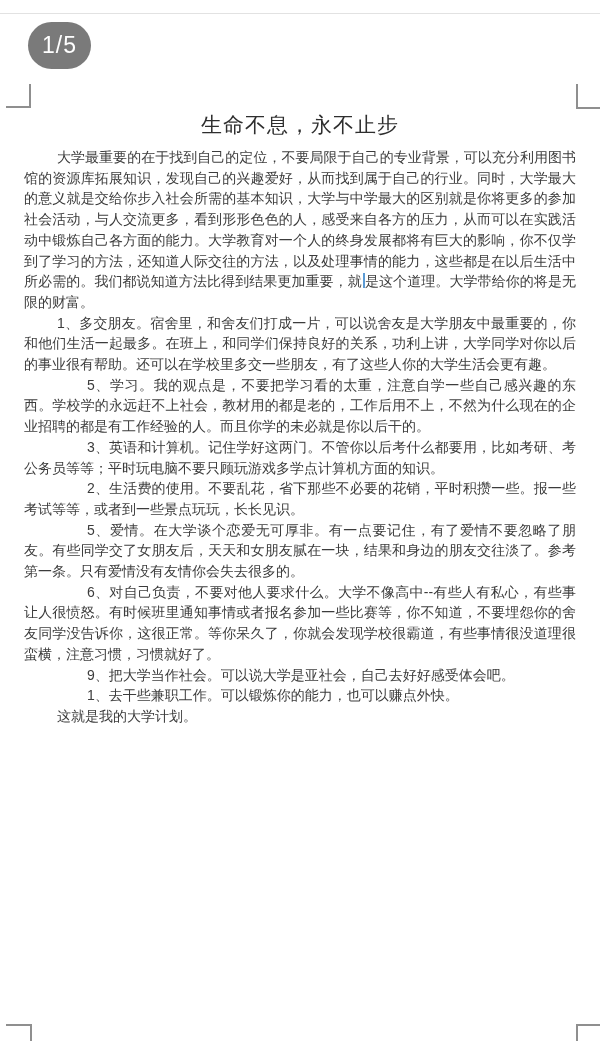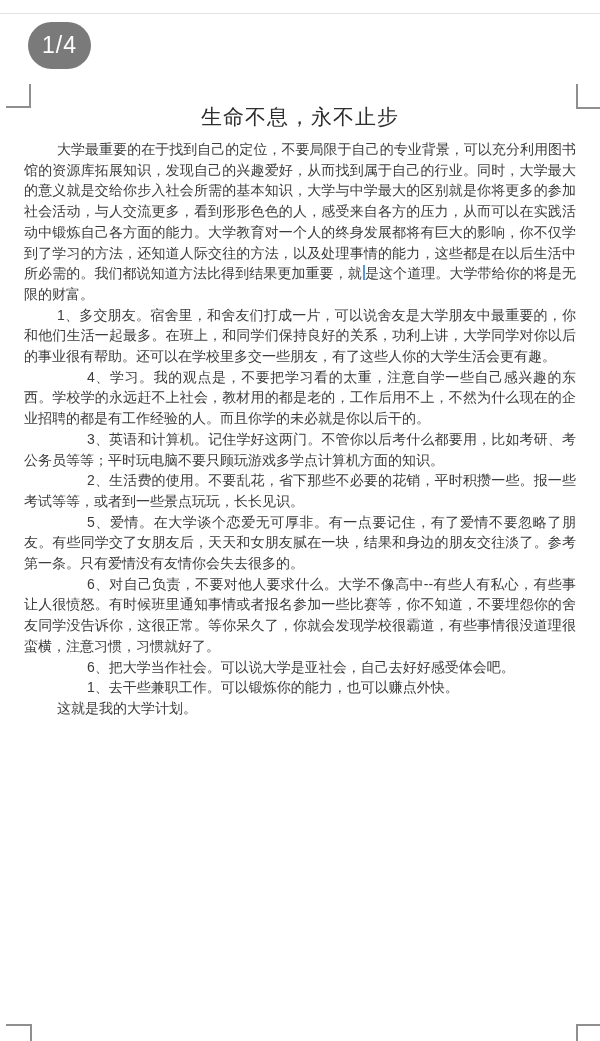--- a/index.html
+++ b/index.html
@@ -35,21 +35,21 @@
     letter-spacing: 1px;
   }
 
   .mark {
     position: absolute;
     background: #8f8f8f;
   }
 
   .doc {
     position: absolute;
-    left: 24px; top: 104px;
+    left: 24px; top: 112px;
     width: 552px;
     color: #3c3c3c;
   }
 
   .doc-title {
     font-size: 21px;
     font-weight: 400;
     color: #2e2e2e;
     text-align: center;
     line-height: 25px;
@@ -75,21 +75,21 @@
     margin: 0 0 0 1px;
   }
 </style>
 </head>
 <body>
 
 <div class="screen">
 
   <div class="top-divider"></div>
 
-  <div class="page-badge">1/4</div>
+  <div class="page-badge">1/5</div>
 
   <div class="mark" style="left:29px; top:84px; width:2px; height:24px;"></div>
   <div class="mark" style="left:6px;  top:106px; width:25px; height:2px;"></div>
 
   <div class="mark" style="left:576px; top:84px;  width:2px; height:25px;"></div>
   <div class="mark" style="left:578px; top:107px; width:22px; height:2px;"></div>
 
   <div class="mark" style="left:6px;  top:1024px; width:26px; height:2px;"></div>
   <div class="mark" style="left:30px; top:1024px; width:2px; height:17px;"></div>
 
@@ -98,30 +98,30 @@
 
   <div class="doc">
 
     <h1 class="doc-title">生命不息，永不止步</h1>
 
 
     <p><span>大学最重要的在于找到自己的定位，不要局限于自己的专业背景，可以充分利用图书馆的资源库拓展知识，发现自己的兴趣爱好，从而找到属于自己的行业。同时，大学最大的意义就是交给你步入社会所需的基本知识，大学与中学最大的区别就是你将更多的参加社会活动，与人交流更多，看到形形色色的人，感受来自各方的压力，从而可以在实践活动中锻炼自己各方面的能力。大学教育对一个人的终身发展都将有巨大的影响，你不仅学到了学习的方法，还知道人际交往的方法，以及处理事情的能力，这些都是在以后生活中所必需的。我们都说知道方法比得到结果更加重要，就</span><span class="caret"></span><span>是这个道理。大学带给你的将是无限的财富。</span></p>
 
     <p>1、多交朋友。宿舍里，和舍友们打成一片，可以说舍友是大学朋友中最重要的，你和他们生活一起最多。在班上，和同学们保持良好的关系，功利上讲，大学同学对你以后的事业很有帮助。还可以在学校里多交一些朋友，有了这些人你的大学生活会更有趣。</p>
 
-    <p class="deep">4、学习。我的观点是，不要把学习看的太重，注意自学一些自己感兴趣的东西。学校学的永远赶不上社会，教材用的都是老的，工作后用不上，不然为什么现在的企业招聘的都是有工作经验的人。而且你学的未必就是你以后干的。</p>
+    <p class="deep">5、学习。我的观点是，不要把学习看的太重，注意自学一些自己感兴趣的东西。学校学的永远赶不上社会，教材用的都是老的，工作后用不上，不然为什么现在的企业招聘的都是有工作经验的人。而且你学的未必就是你以后干的。</p>
 
     <p class="deep">3、英语和计算机。记住学好这两门。不管你以后考什么都要用，比如考研、考公务员等等；平时玩电脑不要只顾玩游戏多学点计算机方面的知识。</p>
 
     <p class="deep">2、生活费的使用。不要乱花，省下那些不必要的花销，平时积攒一些。报一些考试等等，或者到一些景点玩玩，长长见识。</p>
 
     <p class="deep">5、爱情。在大学谈个恋爱无可厚非。有一点要记住，有了爱情不要忽略了朋友。有些同学交了女朋友后，天天和女朋友腻在一块，结果和身边的朋友交往淡了。参考第一条。只有爱情没有友情你会失去很多的。</p>
 
     <p class="deep">6、对自己负责，不要对他人要求什么。大学不像高中--有些人有私心，有些事让人很愤怒。有时候班里通知事情或者报名参加一些比赛等，你不知道，不要埋怨你的舍友同学没告诉你，这很正常。等你呆久了，你就会发现学校很霸道，有些事情很没道理很蛮横，注意习惯，习惯就好了。</p>
 
-    <p class="deep">6、把大学当作社会。可以说大学是亚社会，自己去好好感受体会吧。</p>
+    <p class="deep">9、把大学当作社会。可以说大学是亚社会，自己去好好感受体会吧。</p>
 
     <p class="deep">1、去干些兼职工作。可以锻炼你的能力，也可以赚点外快。</p>
 
     <p>这就是我的大学计划。</p>
 
   </div>
 </div>
 
 </body></html>

